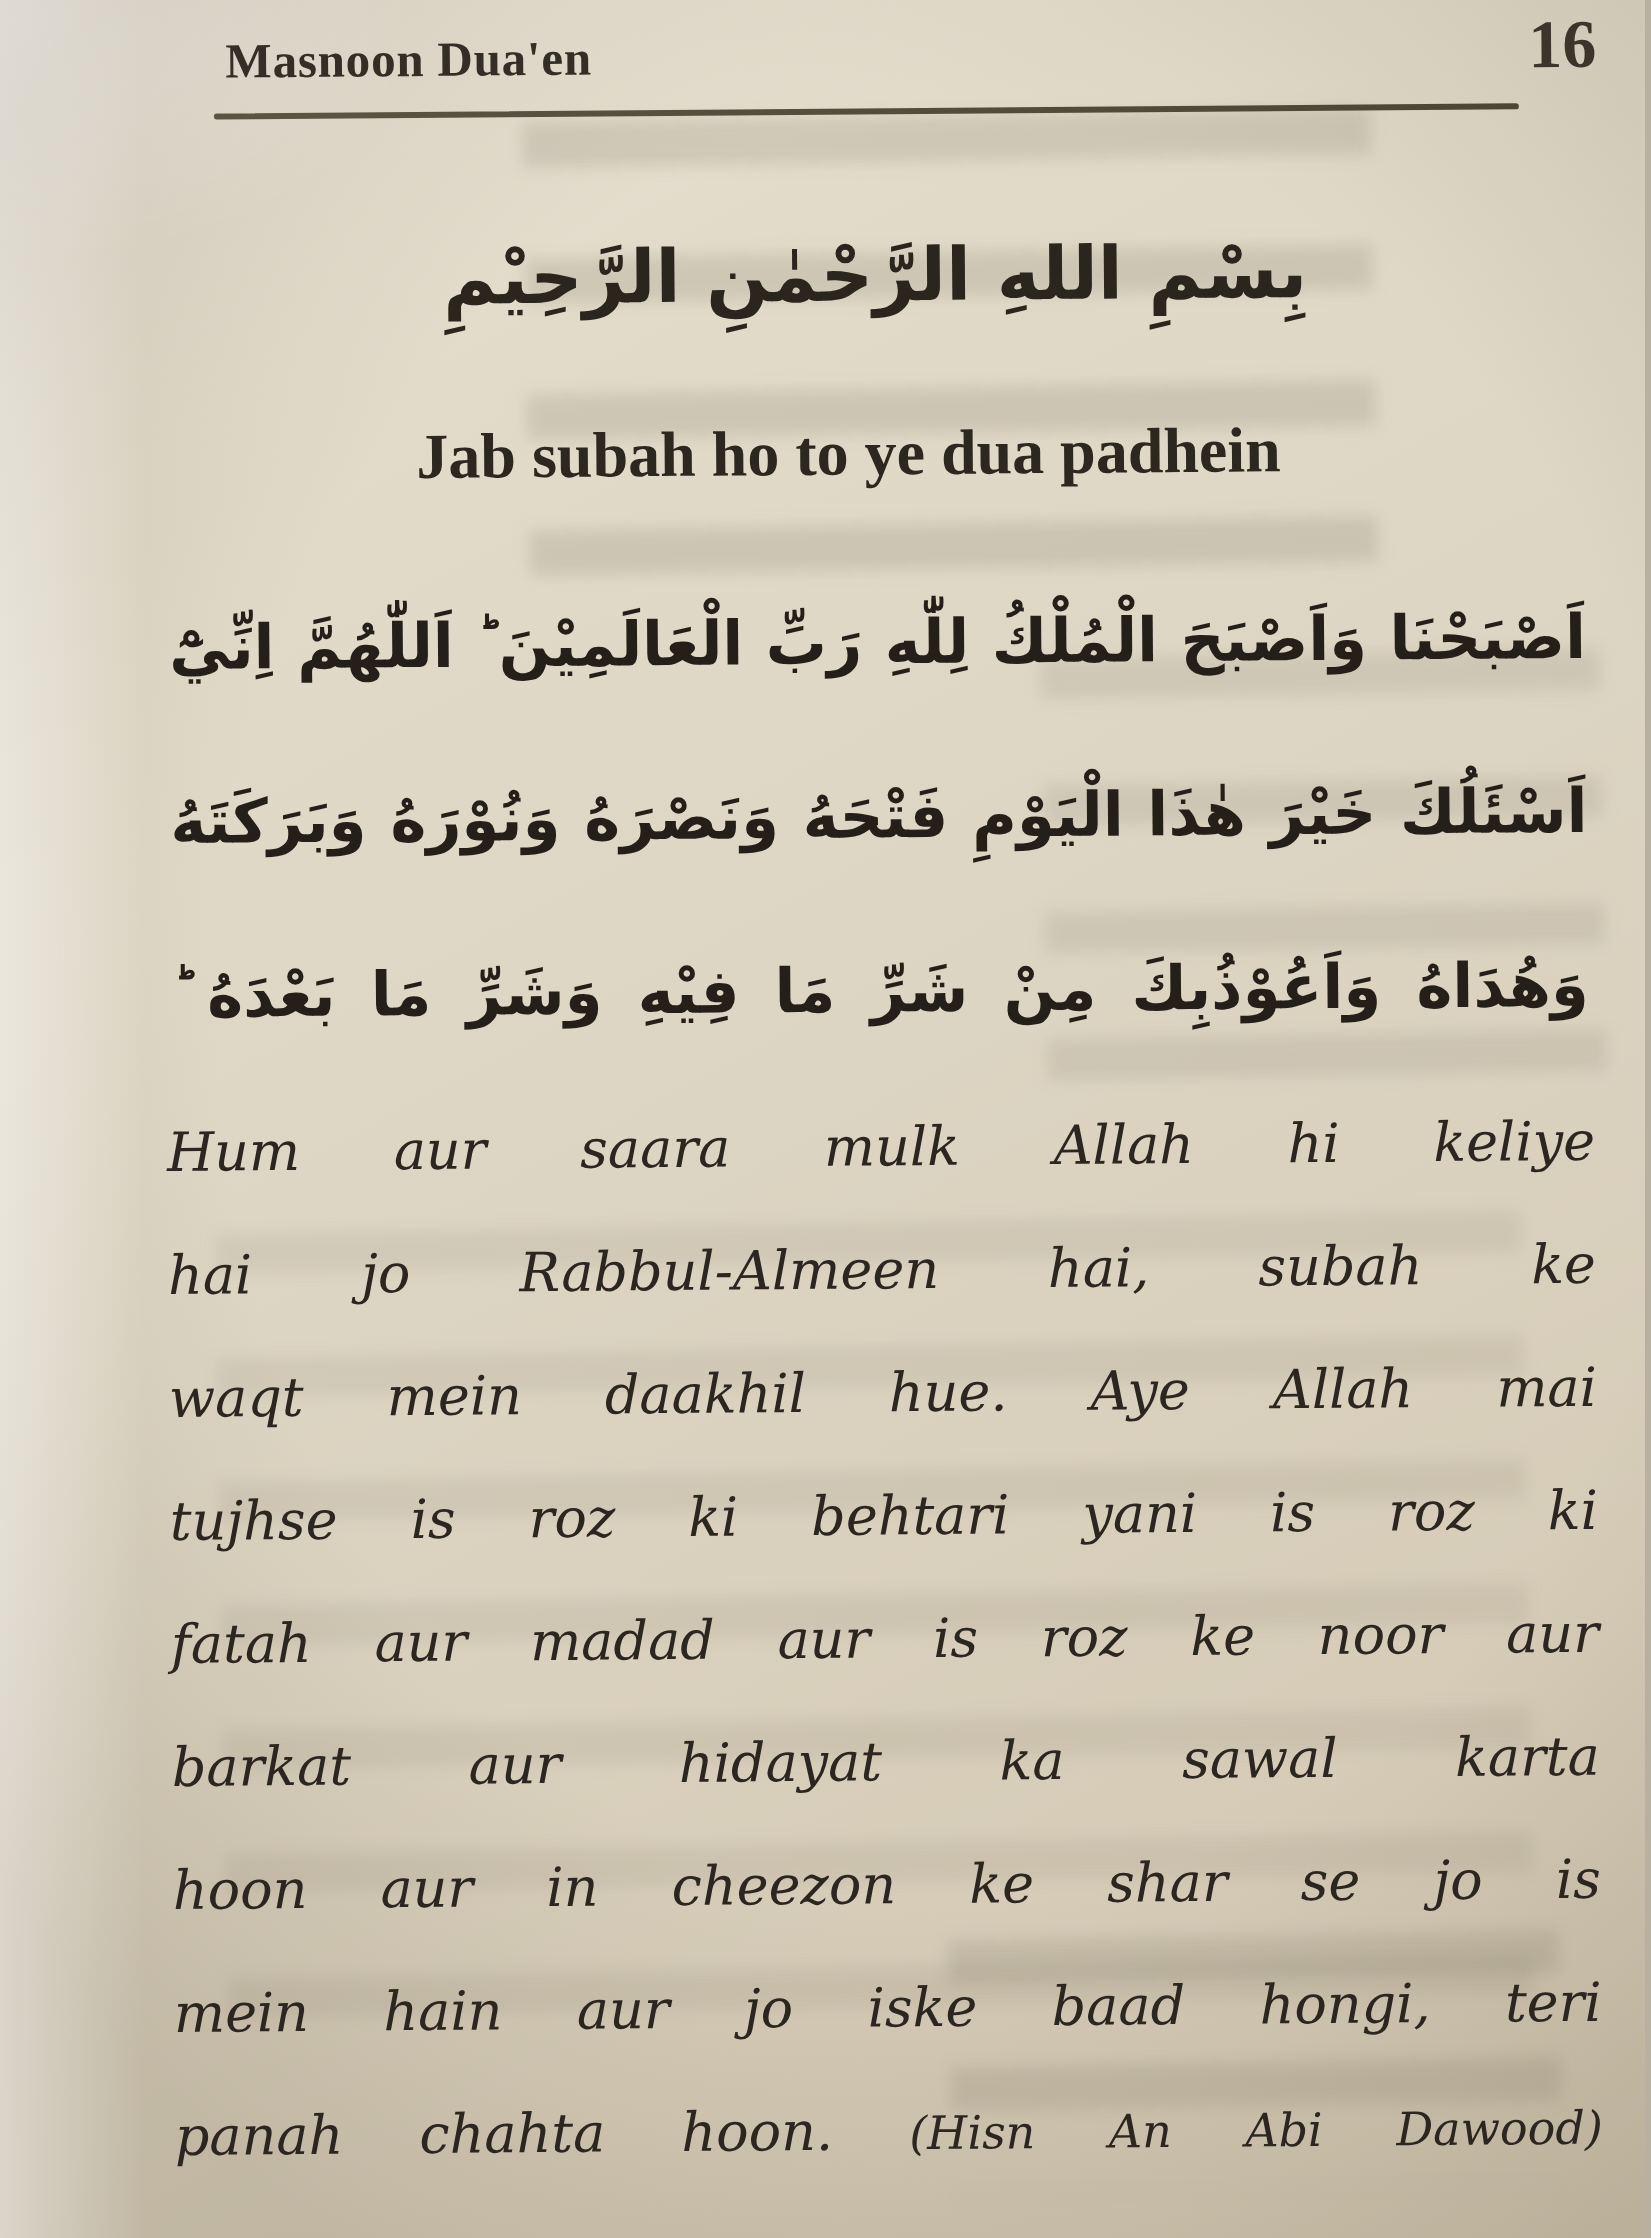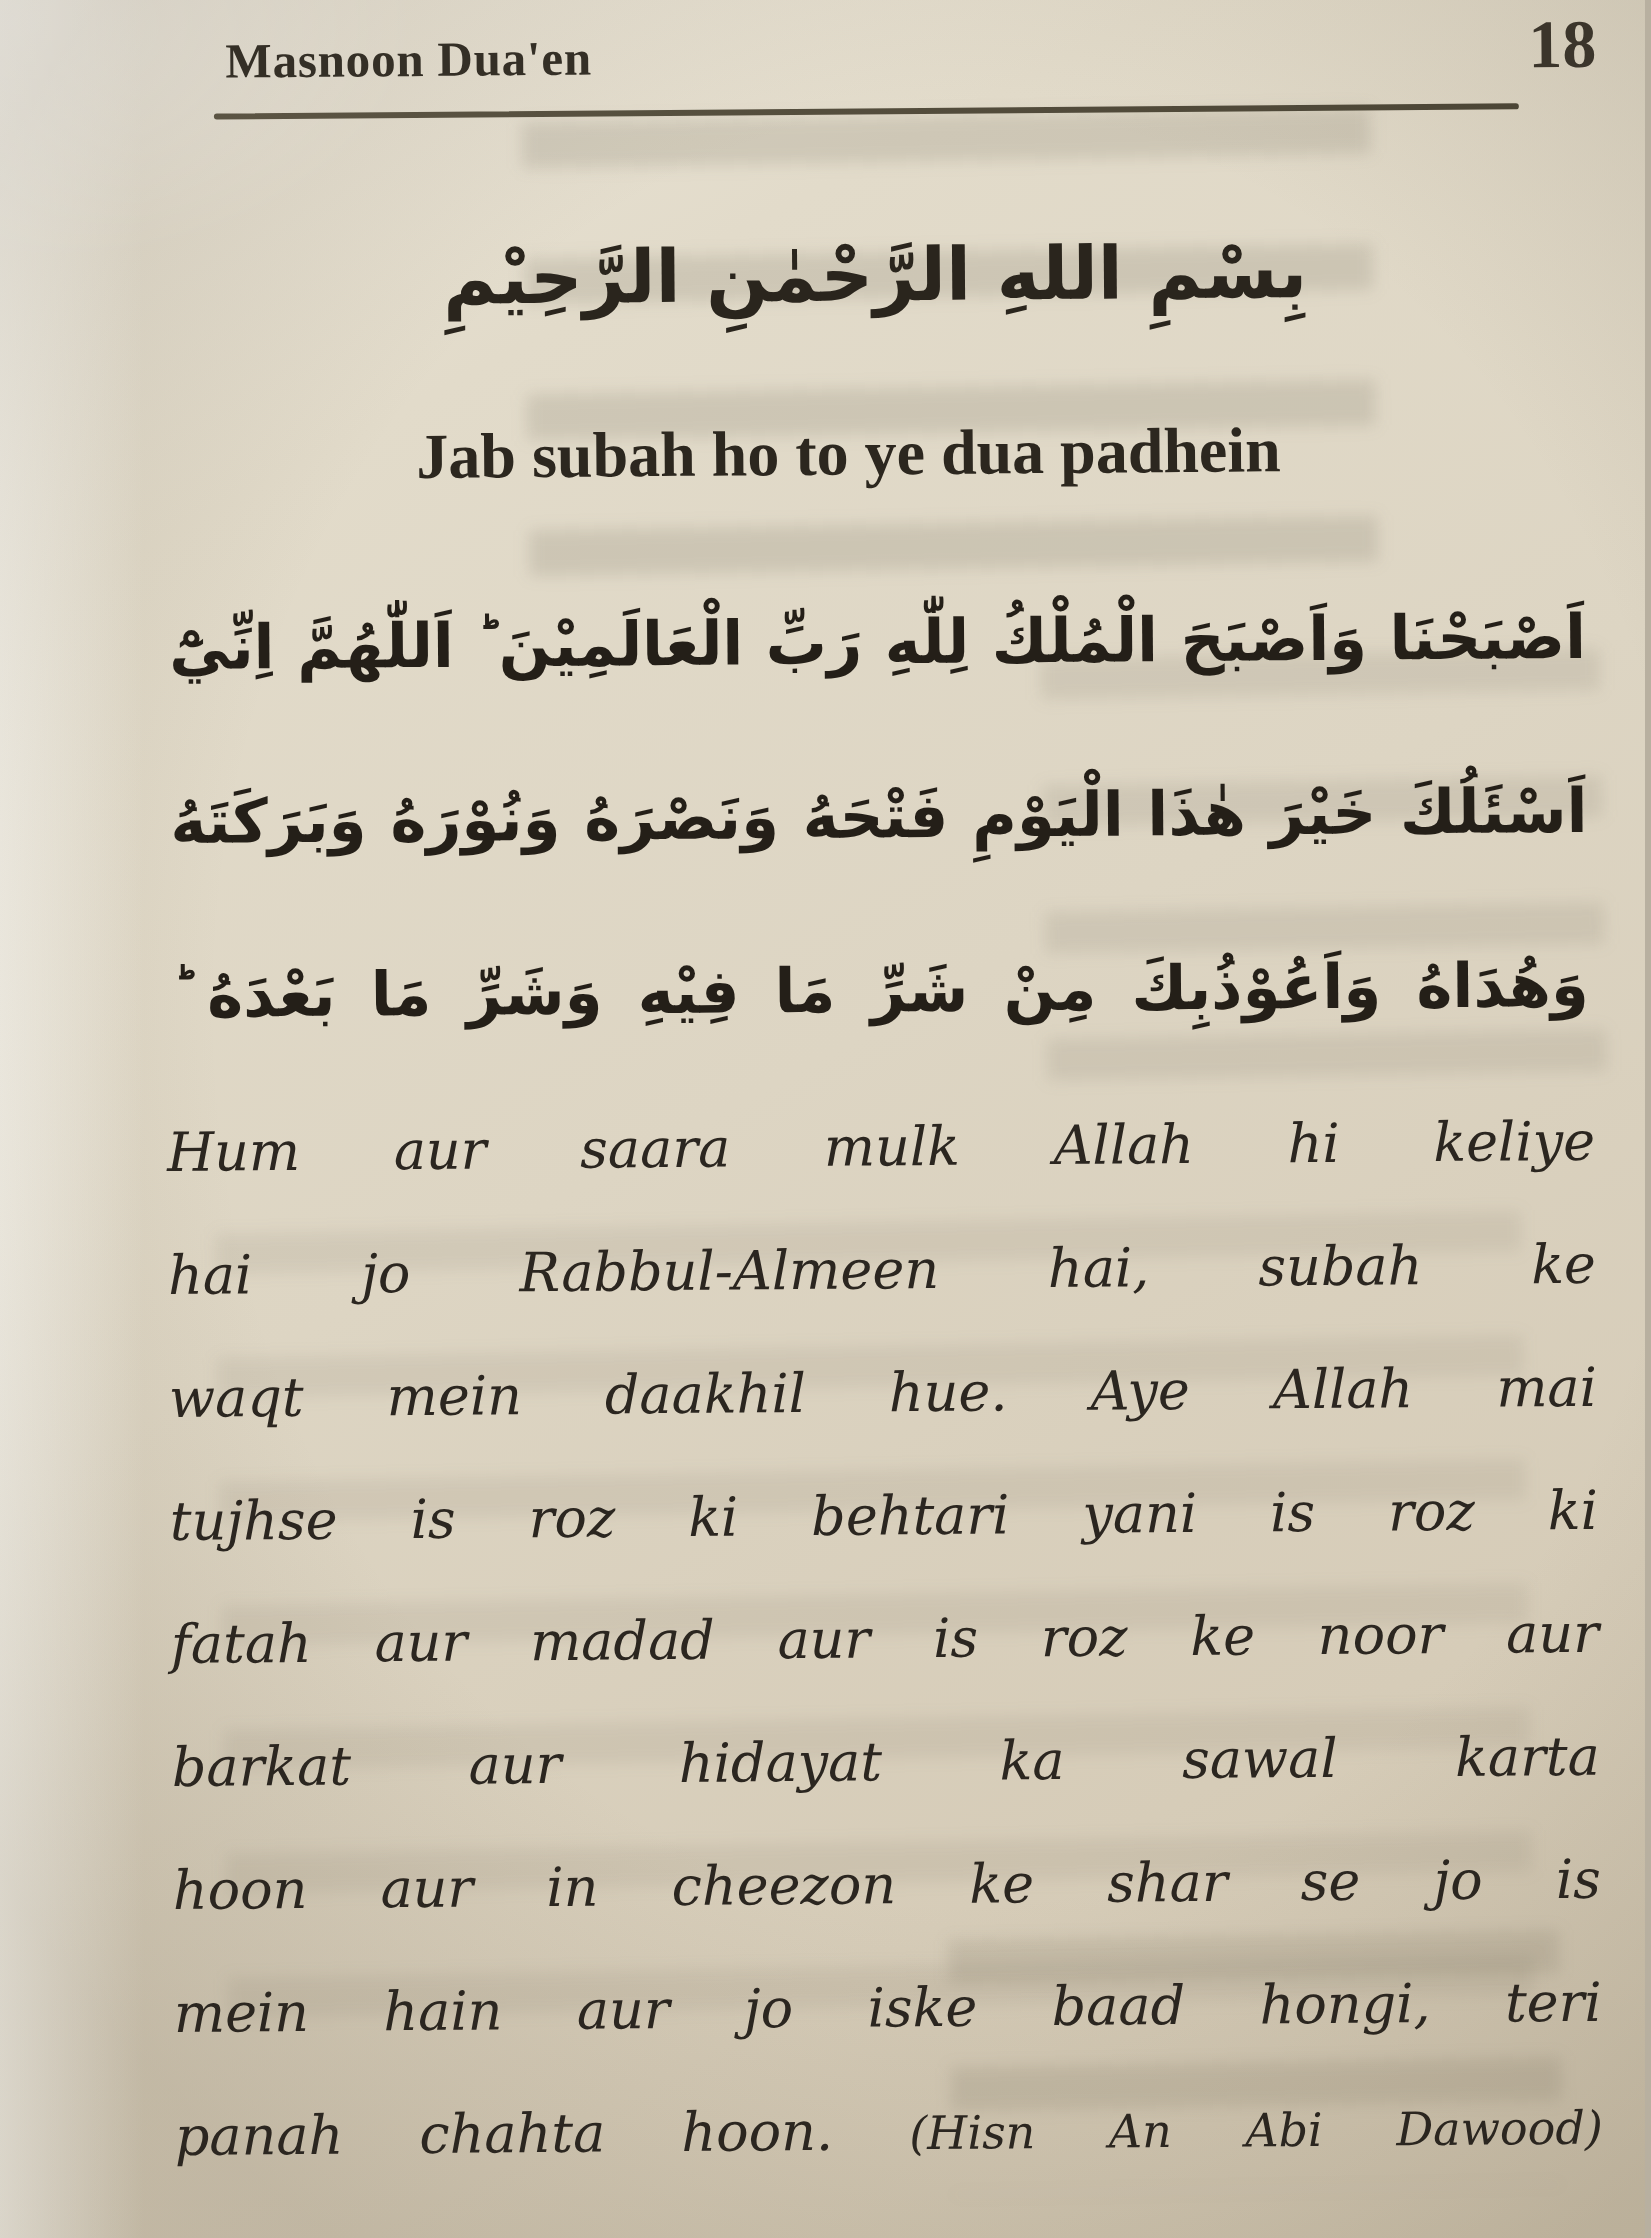--- a/index.html
+++ b/index.html
@@ -152,21 +152,21 @@
   <div class="edge-left"></div>
   <div class="ghost g1"></div>
   <div class="ghost g2"></div>
   <div class="ghost g3"></div>
   <div class="ghost g4"></div>
 
   <div class="content">
 
     <div class="hdr">
       <span class="hdr-title">Masnoon Dua'en</span>
-      <span class="hdr-num">18</span>
+      <span class="hdr-num">16</span>
     </div>
     <div class="rule"></div>
 
     <div class="bismillah" dir="rtl" lang="ar">بِسْمِ اللهِ الرَّحْمٰنِ الرَّحِيْمِ</div>
 
     <div class="heading">Jab subah ho to ye dua padhein</div>
 
     <div class="arabic" dir="rtl" lang="ar">
       <div class="arabic-line">اَصْبَحْنَا وَاَصْبَحَ الْمُلْكُ لِلّٰهِ رَبِّ الْعَالَمِيْنَ ؕ اَللّٰهُمَّ اِنِّيْٓ</div>
       <div class="arabic-line">اَسْئَلُكَ خَيْرَ هٰذَا الْيَوْمِ فَتْحَهُ وَنَصْرَهُ وَنُوْرَهُ وَبَرَكَتَهُ</div>

